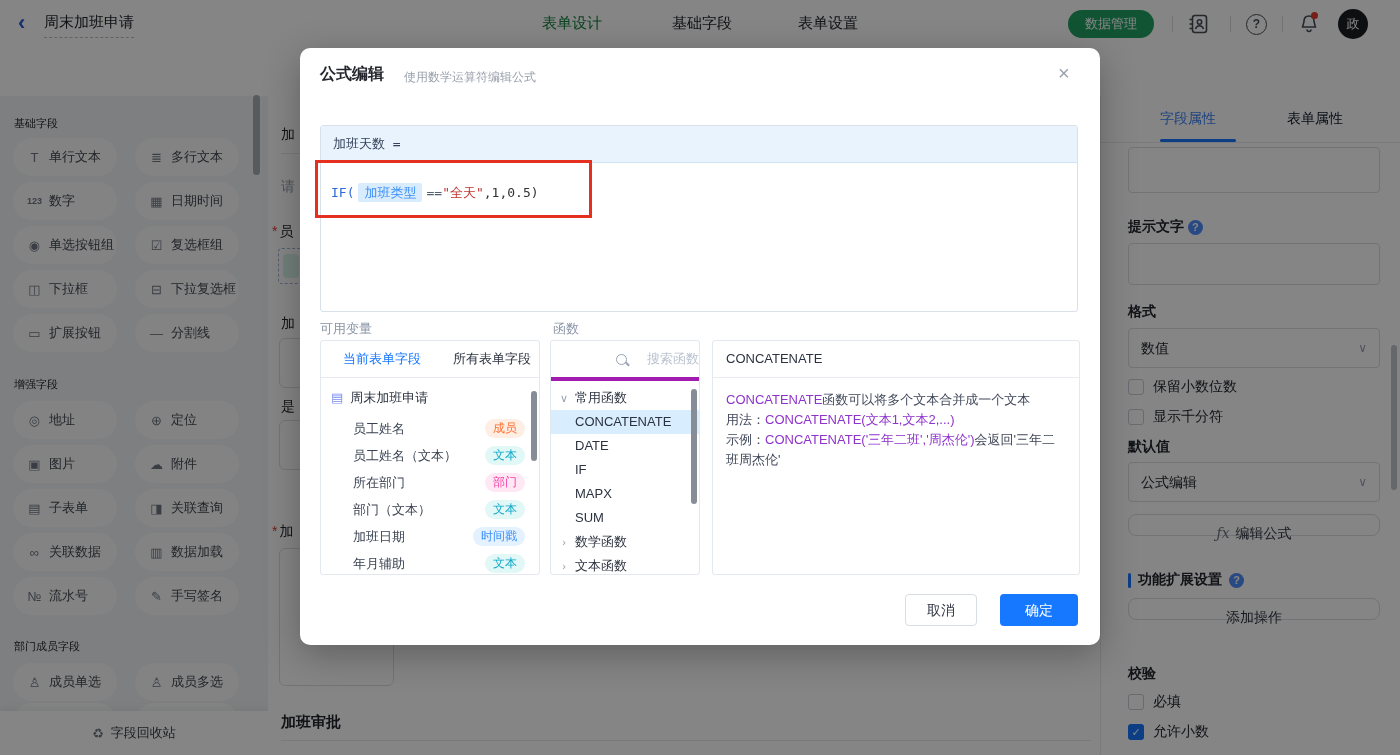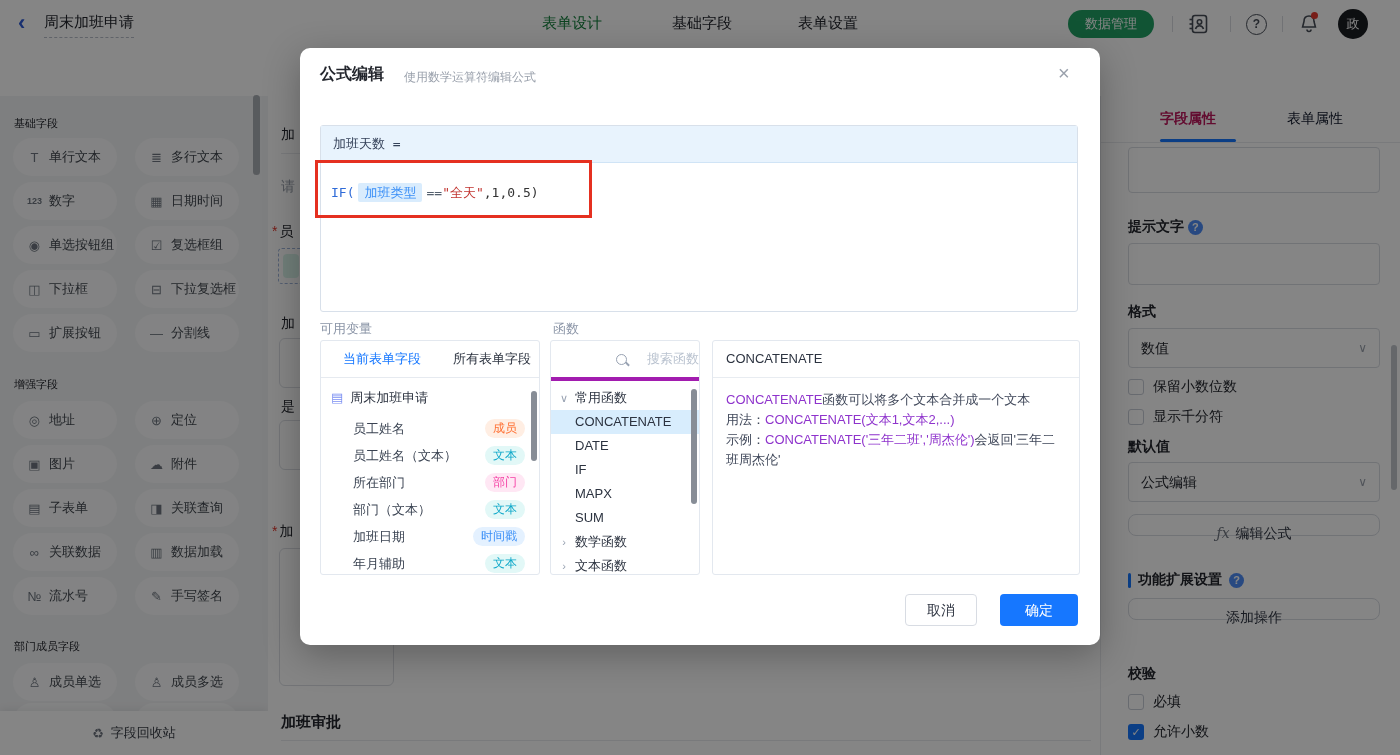--- a/index.html
+++ b/index.html
@@ -44,21 +44,21 @@
   .canvas{left:268px;top:96px;width:832px;height:659px;background:#fff;}
   .frag{font-size:14px;color:#23262d;font-weight:500;}
   .frag.gray{color:#9aa1ac;font-weight:400;}
   .star{color:#e0362c;margin-right:2px;}
   .fbox{border:1px solid #dcdfe5;border-radius:6px;background:#fff;}
   .canvas-sec{font-size:15px;font-weight:bold;color:#23262d;}
   .hline{height:1px;background:#e8eaee;}
   
   .rpanel{left:1100px;top:96px;width:300px;height:659px;background:#fff;border-left:1px solid #e8eaee;}
   .rtab{top:110px;font-size:14px;cursor:pointer;color:#0f172a;}
-  .rtab.active{color:#be185d;font-weight:bold;}
+  .rtab.active{color:#3b82f6;}
   .rtab-under{left:1160px;top:139px;width:76px;height:3px;background:#1677ff;border-radius:2px;}
   .rtab-border{left:1101px;top:142px;width:299px;height:1px;background:#e8eaee;}
   .rlabel{left:1128px;font-size:14px;font-weight:bold;color:#23262d;}
   .rinput{left:1128px;width:252px;border:1px solid #d8dce3;border-radius:4px;background:#fff;box-sizing:border-box;}
   .rselect{left:1128px;width:252px;height:40px;border:1px solid #d8dce3;border-radius:4px;background:#fff;
            box-sizing:border-box;font-size:14px;color:#23262d;line-height:38px;padding-left:12px;cursor:pointer;}
   .chev{position:absolute;right:12px;top:0;line-height:38px;color:#9aa1ac;font-size:12px;}
   .rbtn{left:1128px;width:252px;height:22px;border:1px solid #d8dce3;border-radius:8px;background:#fff;
         font-size:14px;color:#2f3542;text-align:center;line-height:36px;cursor:pointer;box-sizing:border-box;}
   .fx{font-style:italic;color:#6f7680;margin-right:6px;font-family:"DejaVu Serif",serif;}

